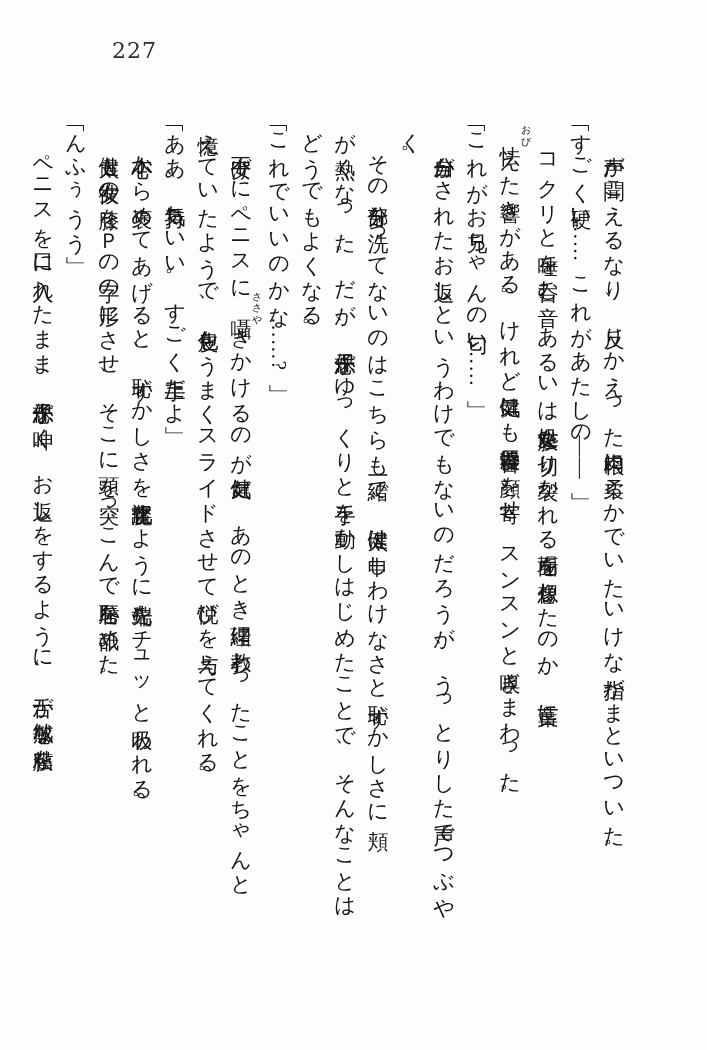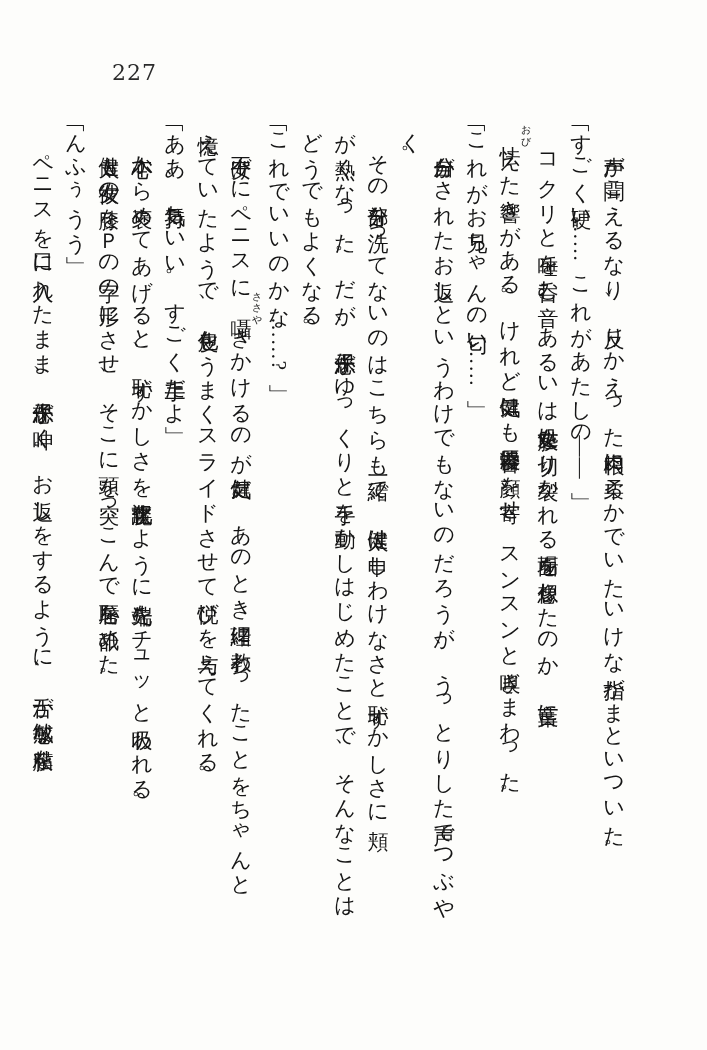--- a/index.html
+++ b/index.html
@@ -12,21 +12,21 @@
   .page {
     position: relative;
     width: 707px;
     height: 1050px;
     background: #fdfdfb;
     overflow: hidden;
     font-family: "Liberation Serif", "DejaVu Serif", serif;
   }
   .page-number {
     position: absolute;
-    top: 60px;
+    top: 38px;
     left: 112px;
     font-size: 22px;
     letter-spacing: 1px;
     color: #2b2b2b;
     font-family: "DejaVu Serif", "Liberation Serif", serif;
   }
   .text-block {
     position: absolute;
     top: 118px;
     right: 77px;

